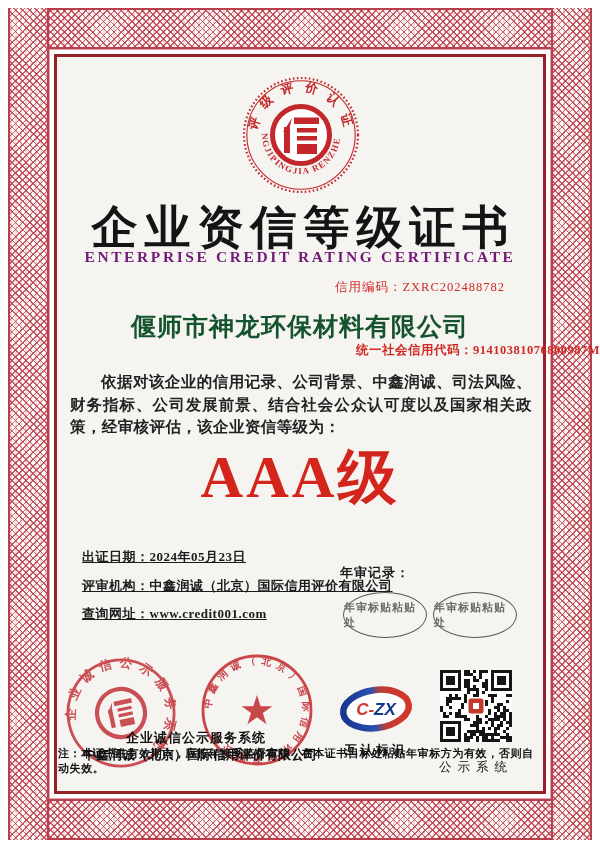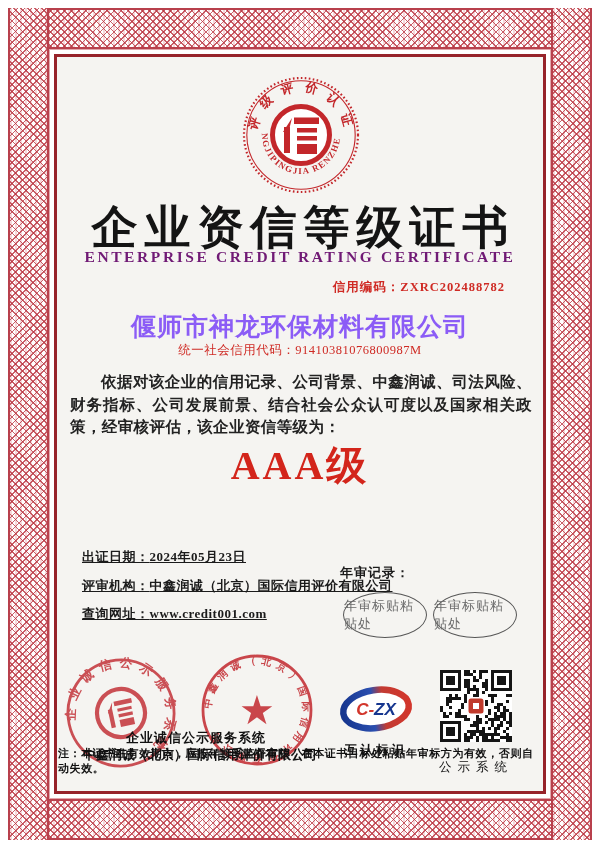--- a/index.html
+++ b/index.html
@@ -25,36 +25,36 @@
     position:absolute;left:54px;top:54px;right:54px;bottom:54px;
     border:3px solid #97232a;outline:1.5px solid #e2a6ab;outline-offset:4px;
     background:#f5f4f1;
   }
   .abs{position:absolute;}
   .center{text-align:center;left:0;right:0;}
   .red{color:#cf2a24;}
   
   .title{top:197px;font-size:46px;font-weight:900;letter-spacing:7px;padding-left:7px;color:#141414;}
   .subtitle{top:248px;font-size:15.5px;font-weight:bold;letter-spacing:2.6px;color:#701a75;text-align:center;}
-  .creditcode{top:279px;right:95px;font-size:12.5px;font-weight:bold;letter-spacing:1px;}
-  .company{top:310px;font-size:25px;font-weight:900;letter-spacing:1px;color:#8b5cf6;}
-  .uscc{top:342px;font-size:12.5px;font-weight:normal;letter-spacing:0.5px;}
+  .creditcode{top:279px;right:95px;font-size:12.5px;font-weight:normal;letter-spacing:1px;}
+  .company{top:310px;font-size:25px;font-weight:900;letter-spacing:1px;color:#14532d;}
+  .uscc{top:342px;font-size:12.5px;font-weight:bold;letter-spacing:0.5px;text-align:right;}
   .bodytext{
     top:371px;left:70px;width:462px;font-size:15.5px;font-weight:bold;color:#222;
     line-height:1.46;text-indent:2em;letter-spacing:0.4px;text-align:justify;
   }
-  .rating{top:438px;font-size:40px;font-weight:900;letter-spacing:3px;color:#d3251b;}
+  .rating{top:438px;font-size:59px;font-weight:900;letter-spacing:3px;color:#d3251b;}
   .details{top:548px;left:82px;font-size:13px;font-weight:bold;color:#1b1b1b;}
   .details .row{margin-bottom:10.5px;letter-spacing:0.5px;text-decoration:underline;}
   .annual-label{top:564px;left:340px;font-size:13px;font-weight:bold;color:#1b1b1b;letter-spacing:1px;}
   .oval{
     position:absolute;width:82px;height:44px;border:1.5px solid #565656;border-radius:50%;
     display:flex;align-items:center;justify-content:center;background:transparent;
   }
-  .oval span{font-size:13px;color:#6a6a6a;letter-spacing:1px;font-weight:normal;}
+  .oval span{font-size:11px;color:#6a6a6a;letter-spacing:1px;font-weight:bold;}
   .caption1{top:729px;left:96px;width:200px;text-align:center;font-size:13px;font-weight:900;color:#111;letter-spacing:1px;}
   .caption2{top:746px;left:80px;width:240px;text-align:center;font-size:13px;font-weight:900;color:#111;}
   .mutual-label{top:742px;left:334px;width:84px;text-align:center;font-size:12.5px;font-weight:900;color:#111;letter-spacing:3px;}
   .qr-label{top:746px;left:430px;width:92px;text-align:center;font-size:12.5px;font-weight:400;color:#111;letter-spacing:6px;margin-top:13px;}
   .footer{top:746px;left:58px;width:486px;font-size:11px;font-weight:bold;color:#111;letter-spacing:0.6px;}
   .seal{position:absolute;}
 </style>
 </head>
 <body>
 

